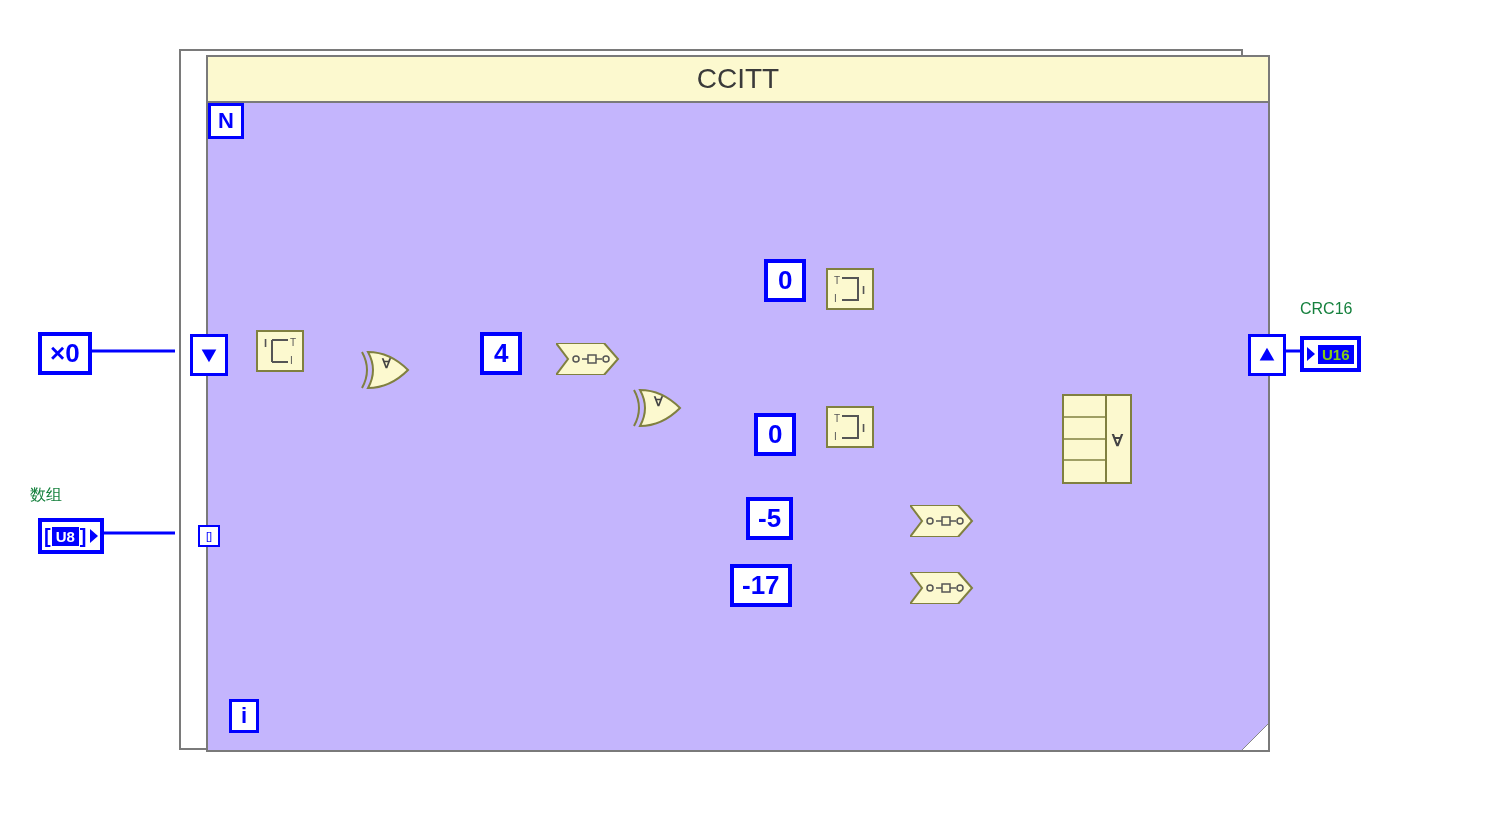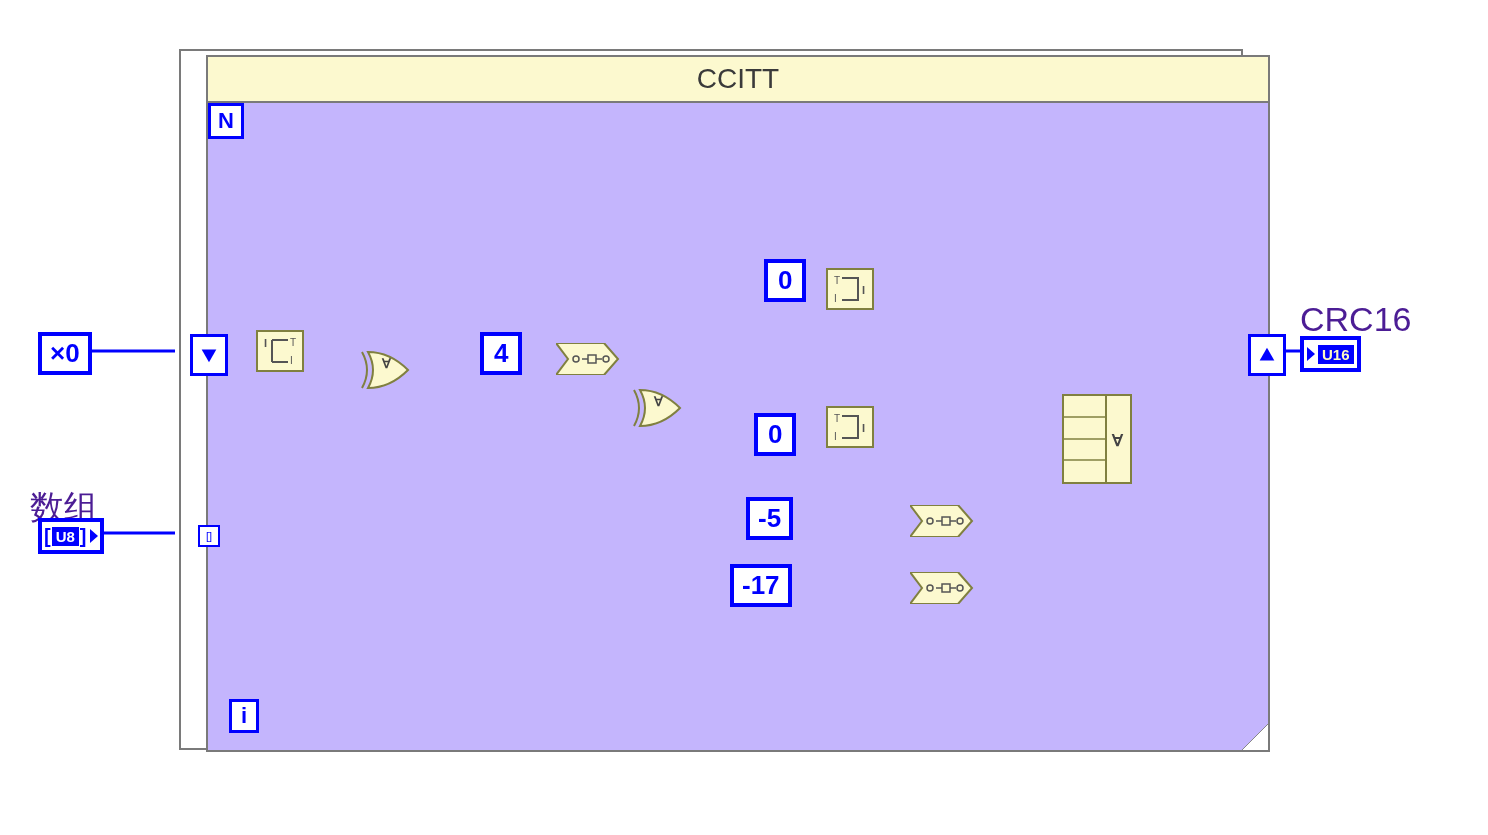--- a/index.html
+++ b/index.html
@@ -162,22 +162,22 @@
   
   .compound {
     position: absolute;
     border: 2px solid #808040;
     background: #FCF9CF;
   }
 
   
   .label {
     position: absolute;
-    font-size: 34px;
-    color: #4c1d95;
+    font-size: 16px;
+    color: #15803d;
     font-family: "Microsoft YaHei", Arial, sans-serif;
   }
 
   
   .u8-control {
     position: absolute;
     border: 4px solid #0000FF;
     background: #fff;
     display: flex;
     align-items: center;
@@ -213,21 +213,21 @@
   }
   .u16-ind .tri {
     width: 0; height: 0;
     border-top: 7px solid transparent;
     border-bottom: 7px solid transparent;
     border-left: 8px solid #0000FF;
     margin-right: 3px;
   }
   .u16-ind .inner {
     background: #0000FF;
-    color: #fef9c3;
+    color: #84cc16;
     font-size: 15px;
     font-weight: bold;
     padding: 1px 4px;
   }
 
   
   svg.wires {
     position: absolute;
     left: 0; top: 0;
     width: 1488px;

